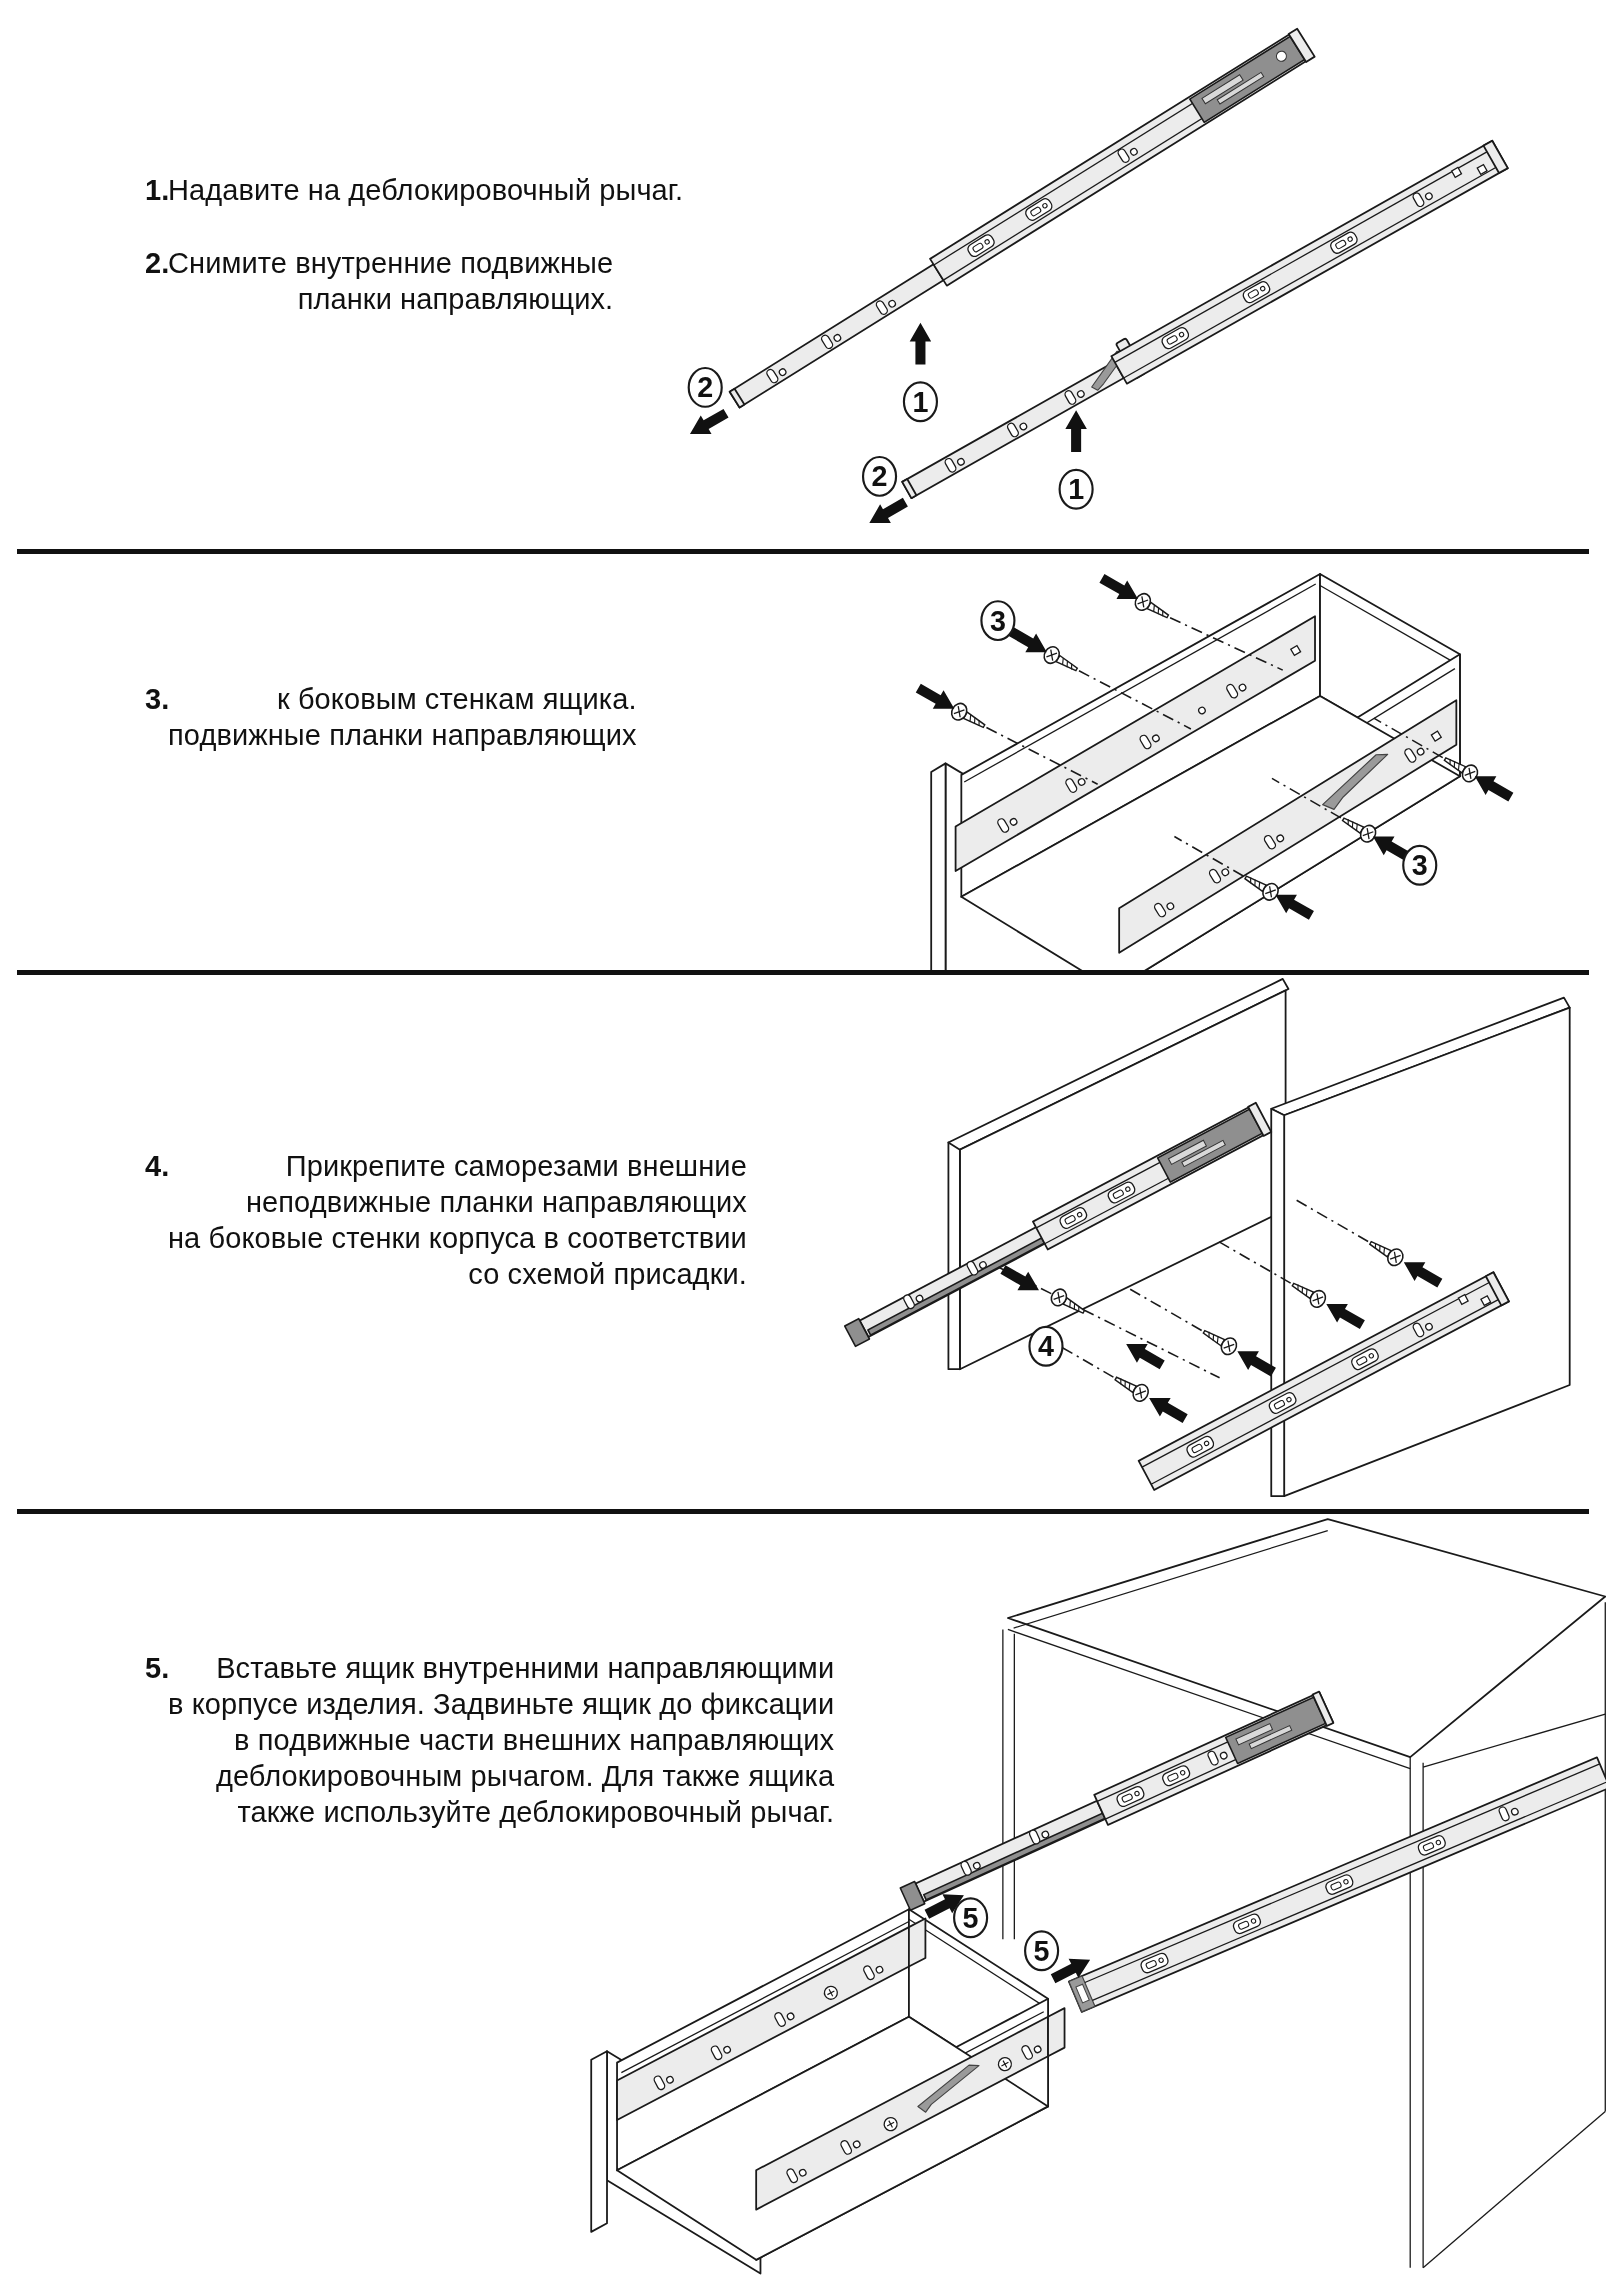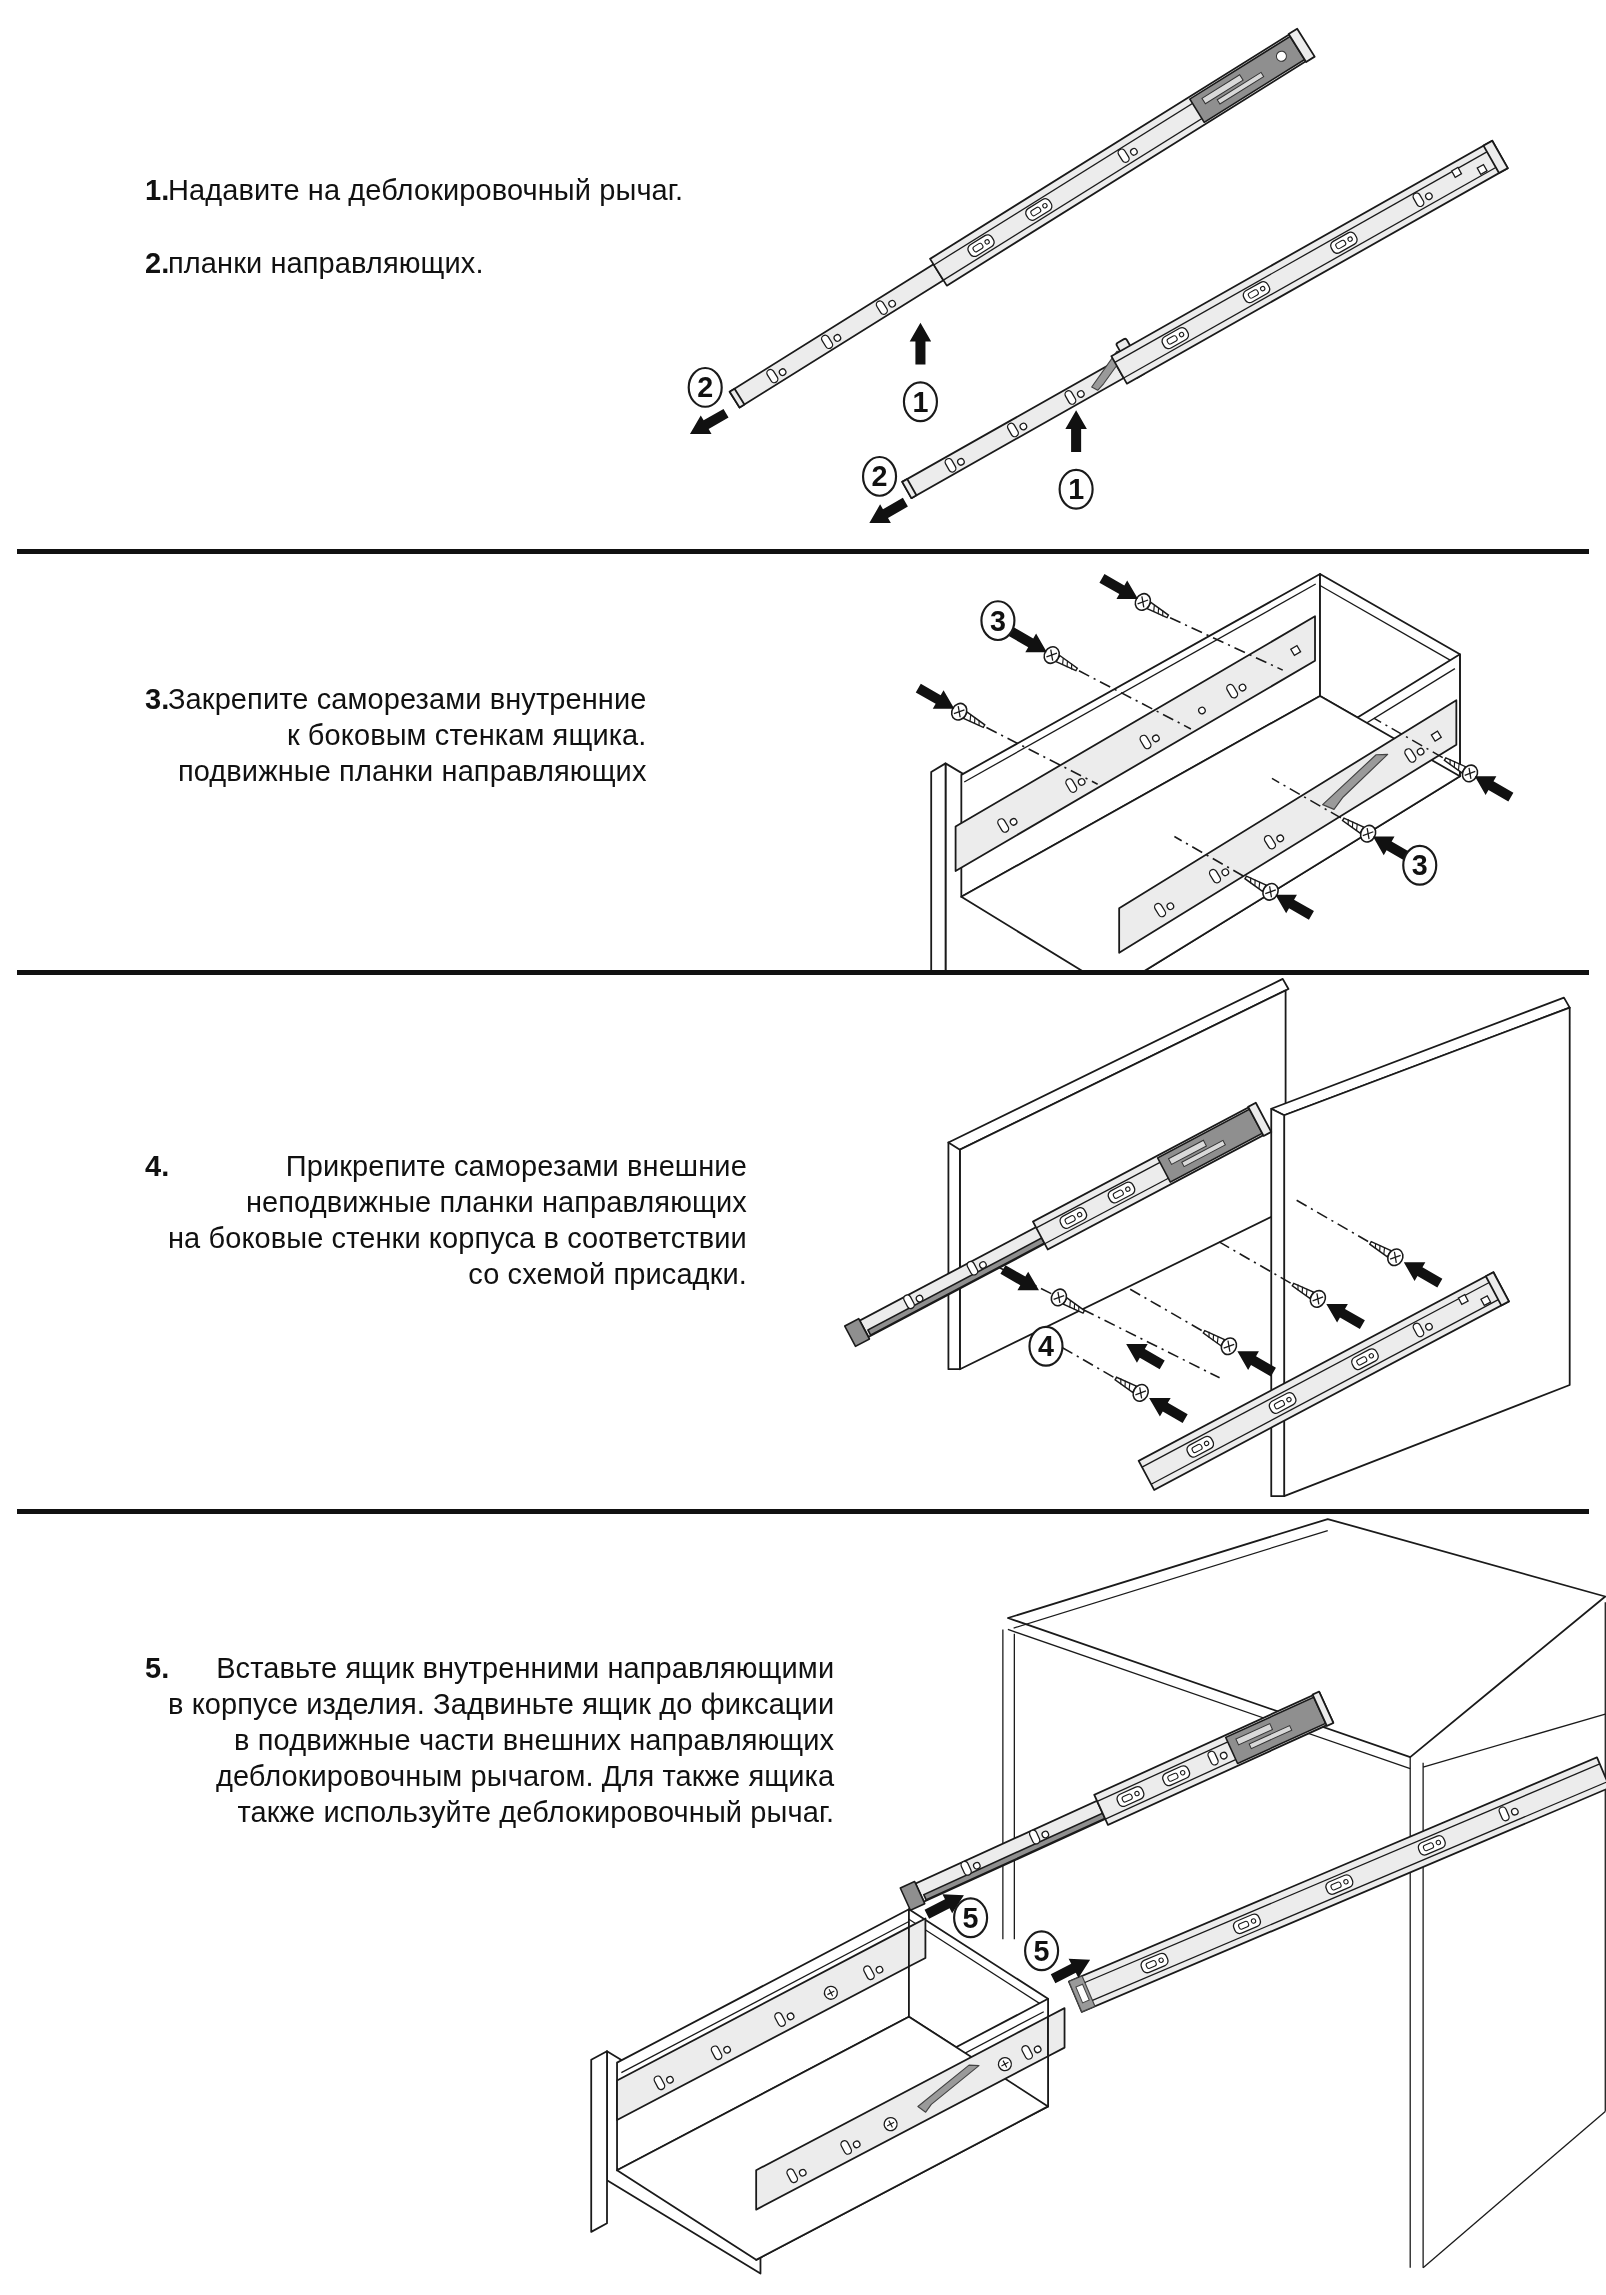--- a/index.html
+++ b/index.html
@@ -61,28 +61,28 @@
 <div class="step" style="top:172px">
   <span class="step-num">1.</span>
   <div class="step-lines">
     <div>Надавите на деблокировочный рычаг.</div>
   </div>
 </div>
 
 <div class="step" style="top:245px">
   <span class="step-num">2.</span>
   <div class="step-lines">
+    <div>Снимите внутренние подвижные</div>
     <div>планки направляющих.</div>
   </div>
 </div>
 
 <div class="step" style="top:681px">
   <span class="step-num">3.</span>
   <div class="step-lines">
-    <div>Закрепите саморезами внутренние</div>
     <div>к боковым стенкам ящика.</div>
     <div>подвижные планки направляющих</div>
   </div>
 </div>
 
 <div class="step" style="top:1148px">
   <span class="step-num">4.</span>
   <div class="step-lines">
     <div>Прикрепите саморезами внешние</div>
     <div>неподвижные планки направляющих</div>

